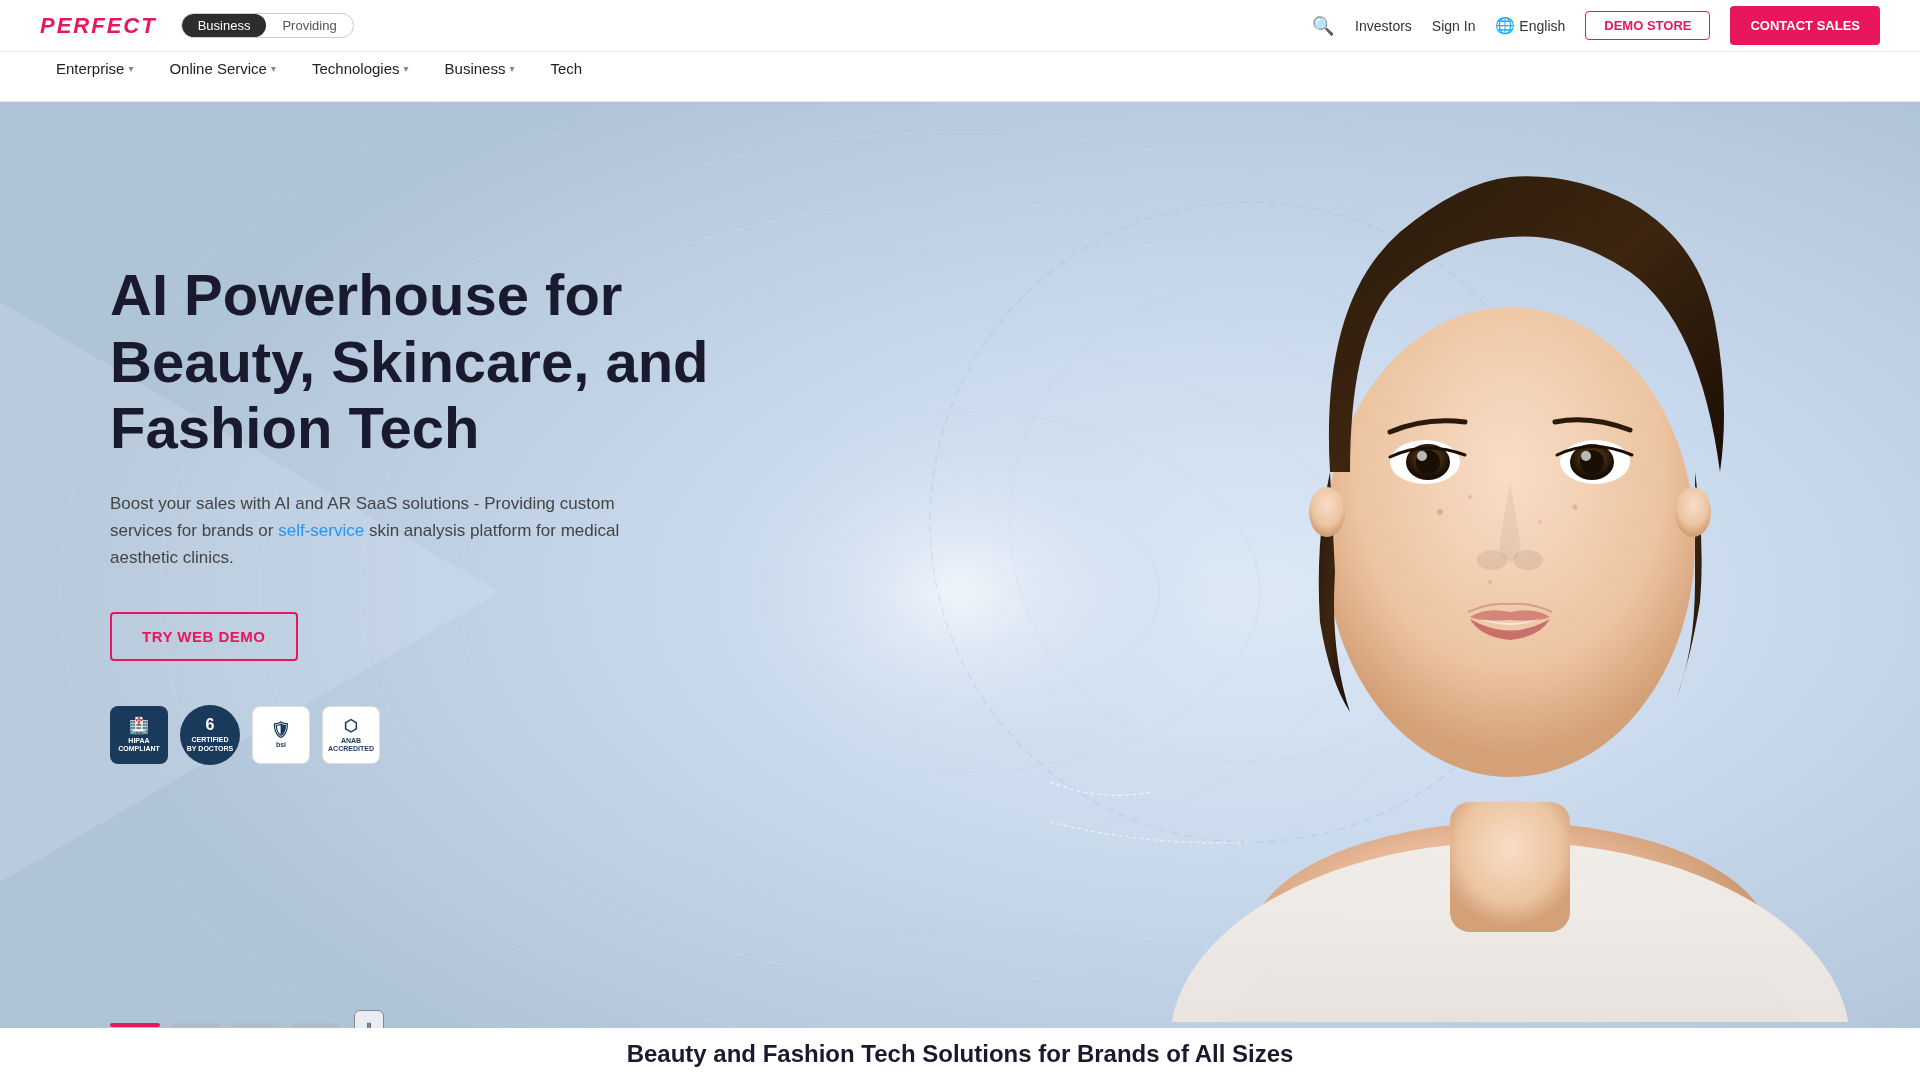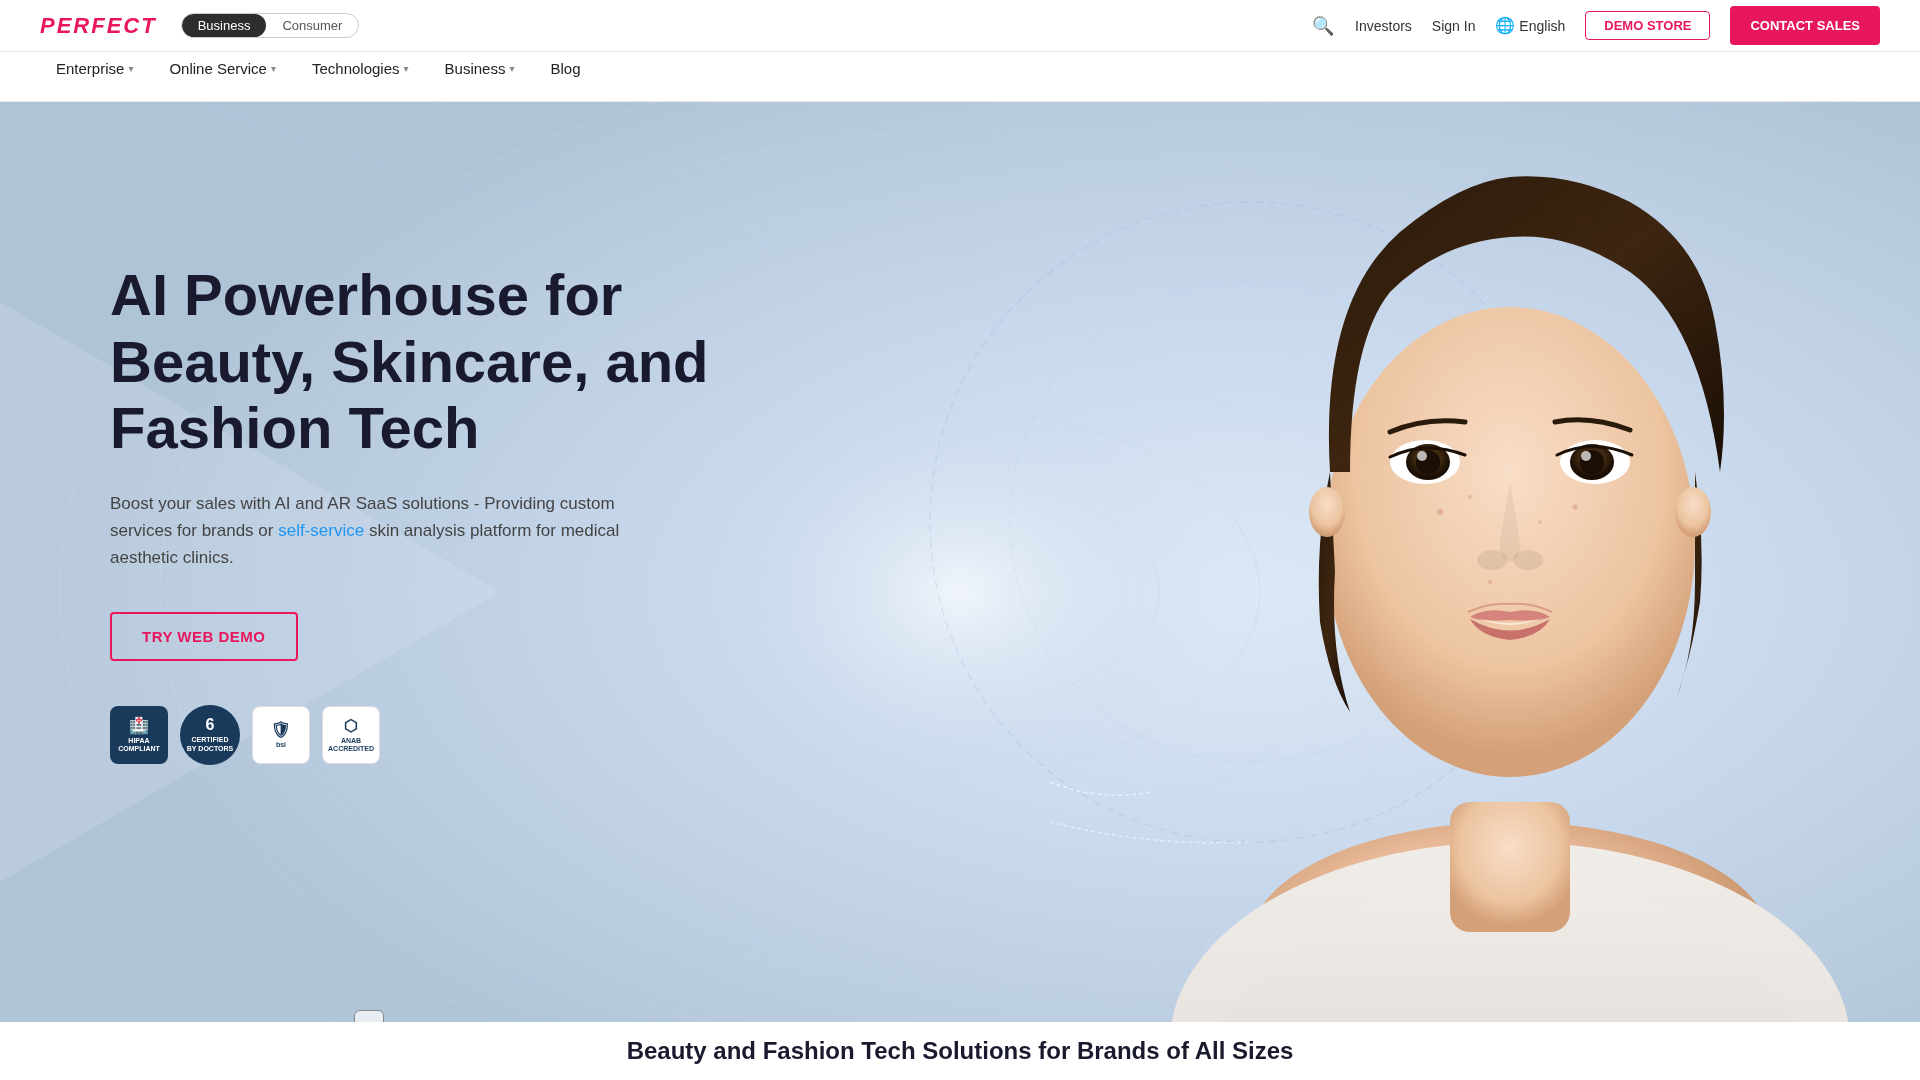--- a/index.html
+++ b/index.html
@@ -206,21 +206,21 @@
       cursor: pointer; font-size: 12px; color: #555;
       margin-left: 4px;
     }
 
     
     .bottom-teaser {
       position: absolute;
       bottom: 0;
       left: 0;
       right: 0;
-      height: 58px;
+      height: 52px;
       background: #fff;
       display: flex;
       align-items: center;
       justify-content: center;
       margin-top: 16px;
     }
     .bottom-teaser-text {
       font-size: 24px;
       font-weight: 700;
       color: #1a1a2e;
@@ -245,21 +245,21 @@
     .badge-label { font-size: 7px; text-align: center; line-height: 1.2; }
   </style>
 </head>
 <body>
 
 <div class="top-bar">
   <div class="top-left">
     <div class="logo">PERFECT</div>
     <div class="toggle-group">
       <button class="toggle-btn active">Business</button>
-      <button class="toggle-btn">Consumer</button>
+      <button class="toggle-btn">Providing</button>
     </div>
   </div>
   <div class="top-right">
     <button class="search-icon-btn">🔍</button>
     <a href="#">Investors</a>
     <a href="#">Sign In</a>
     <button class="lang-btn">
       <span class="globe-icon">🌐</span>
       <span>English</span>
     </button>
@@ -280,21 +280,21 @@
     </a>
     <a class="nav-item" href="#">
       <span>Technologies</span>
       <span class="chevron">▾</span>
     </a>
     <a class="nav-item" href="#">
       <span>Business</span>
       <span class="chevron">▾</span>
     </a>
     <a class="nav-item" href="#">
-      <span>Blog</span>
+      <span>Tech</span>
     </a>
   </nav>
 </div>
 
 <div class="hero">
 
   <svg class="tunnel-bg" viewBox="0 0 1920 980" xmlns="http://www.w3.org/2000/svg">
     <defs>
       <radialGradient id="bgGrad" cx="65%" cy="50%" r="60%">
         <stop offset="0%" stop-color="#dce8f5"></stop>

